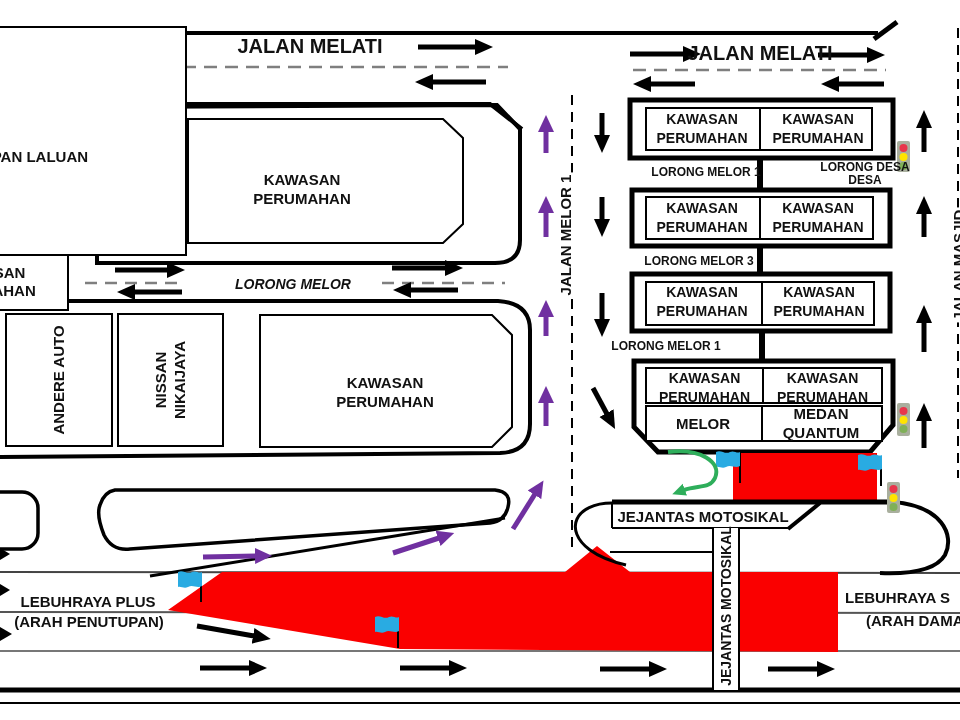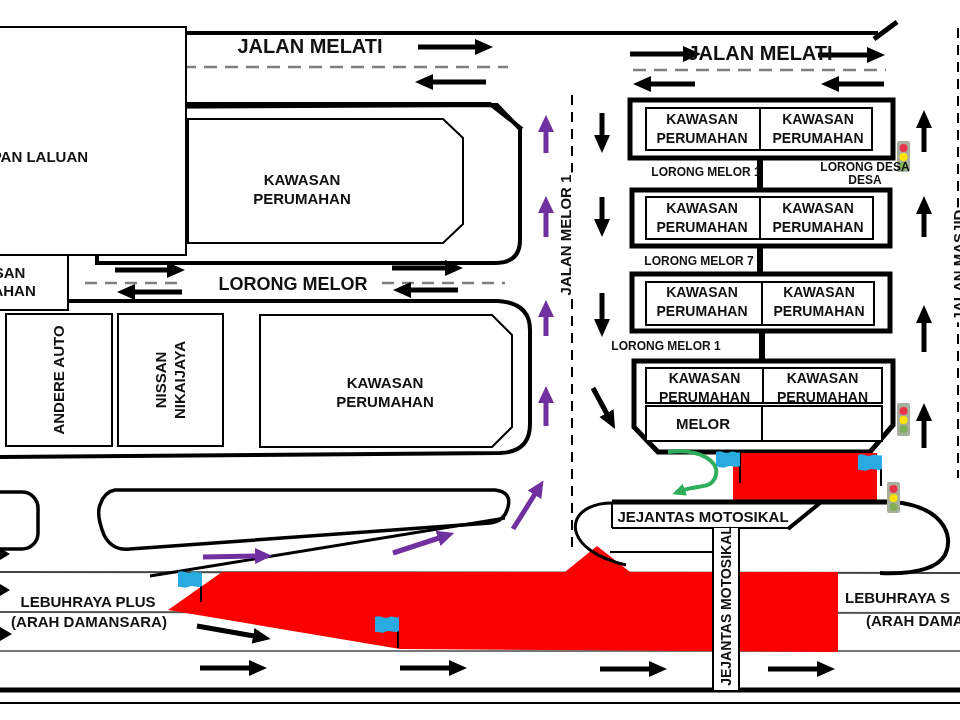--- a/index.html
+++ b/index.html
@@ -14,21 +14,21 @@
               background:#fff;border:2px solid #000;z-index:30;}
   .legend-line{position:absolute;left:-12px;white-space:nowrap;font-size:15px;}
   .cutbox{position:absolute;left:-95px;top:252px;width:160px;height:55px;background:#fff;
           border:2px solid #000;z-index:6;display:flex;align-items:center;justify-content:center;
           font-size:15px;line-height:18px;text-align:center;}
   .clipbox{position:absolute;overflow:hidden;text-align:center;font-size:14px;line-height:19px;}
   .t14{font-size:14px;line-height:19px;}
   .t15{font-size:15px;line-height:19px;}
   .t17{font-size:20px;}
   .t12{font-size:12px;line-height:13px;}
-  .t13{font-size:18px;}
+  .t13{font-size:14px;font-style:italic;}
   .z20{z-index:20;}
 </style>
 </head>
 <body>
 
 <div id="stage">
 
 <svg width="960" height="720" viewBox="0 0 960 720">
   <defs>
     <marker id="mB" viewBox="0 0 20 18" markerWidth="20" markerHeight="18" refX="1" refY="9" orient="auto" markerUnits="userSpaceOnUse">
@@ -249,21 +249,21 @@
       <span>NIKAIJAYA</span>
   </div>
 
   <div class="lbl t15 two" style="left:385px;top:392px">
     <span>KAWASAN</span>
       <span>PERUMAHAN</span>
   </div>
 
 
   <div class="lbl t15" style="left:88px;top:601px">LEBUHRAYA PLUS</div>
-  <div class="lbl t15" style="left:89px;top:621px">(ARAH DAMANSARA)</div>
+  <div class="lbl t15" style="left:89px;top:621px">(ARAH PENUTUPAN)</div>
 
   <div class="lbl rot t15" style="left:565px;top:235px">JALAN MELOR 1</div>
   <div class="lbl rot t15" style="left:958px;top:265px">JALAN MASJID</div>
 
   <div class="lbl t14 two" style="left:702px;top:129px">
       <span>KAWASAN</span>
       <span>PERUMAHAN</span>
     </div>
   <div class="lbl t14 two" style="left:818px;top:129px">
       <span>KAWASAN</span>
@@ -278,21 +278,21 @@
 
   <div class="lbl t14 two" style="left:702px;top:218px">
       <span>KAWASAN</span>
       <span>PERUMAHAN</span>
     </div>
   <div class="lbl t14 two" style="left:818px;top:218px">
       <span>KAWASAN</span>
       <span>PERUMAHAN</span>
     </div>
 
-  <div class="lbl t12" style="left:699px;top:261px">LORONG MELOR 7</div>
+  <div class="lbl t12" style="left:699px;top:261px">LORONG MELOR 3</div>
 
   <div class="lbl t14 two" style="left:702px;top:302px">
       <span>KAWASAN</span>
       <span>PERUMAHAN</span>
     </div>
   <div class="lbl t14 two" style="left:819px;top:302px">
       <span>KAWASAN</span>
       <span>PERUMAHAN</span>
     </div>
 
@@ -301,20 +301,24 @@
   <div class="clipbox two" style="left:647px;top:369px;width:115px;height:33px">
       <span>KAWASAN</span>
       <span>PERUMAHAN</span>
     </div>
   <div class="clipbox two" style="left:764px;top:369px;width:117px;height:33px">
       <span>KAWASAN</span>
       <span>PERUMAHAN</span>
     </div>
 
   <div class="lbl t15" style="left:703px;top:423px">MELOR</div>
+  <div class="lbl t15 two" style="left:821px;top:423px">
+      <span>MEDAN</span>
+      <span>QUANTUM</span>
+    </div>
 
   <div class="lbl t15" style="left:703px;top:516px">JEJANTAS MOTOSIKAL</div>
   <div class="lbl t14" style="left:726px;top:606px;transform:translate(-50%,-50%) rotate(-90deg);background:none">JEJANTAS MOTOSIKAL</div>
 
   <div class="la t15" style="left:845px;top:597px">LEBUHRAYA S</div>
   <div class="la t15" style="left:866px;top:620px">(ARAH DAMAN</div>
 
 </div>
 
 </body></html>

